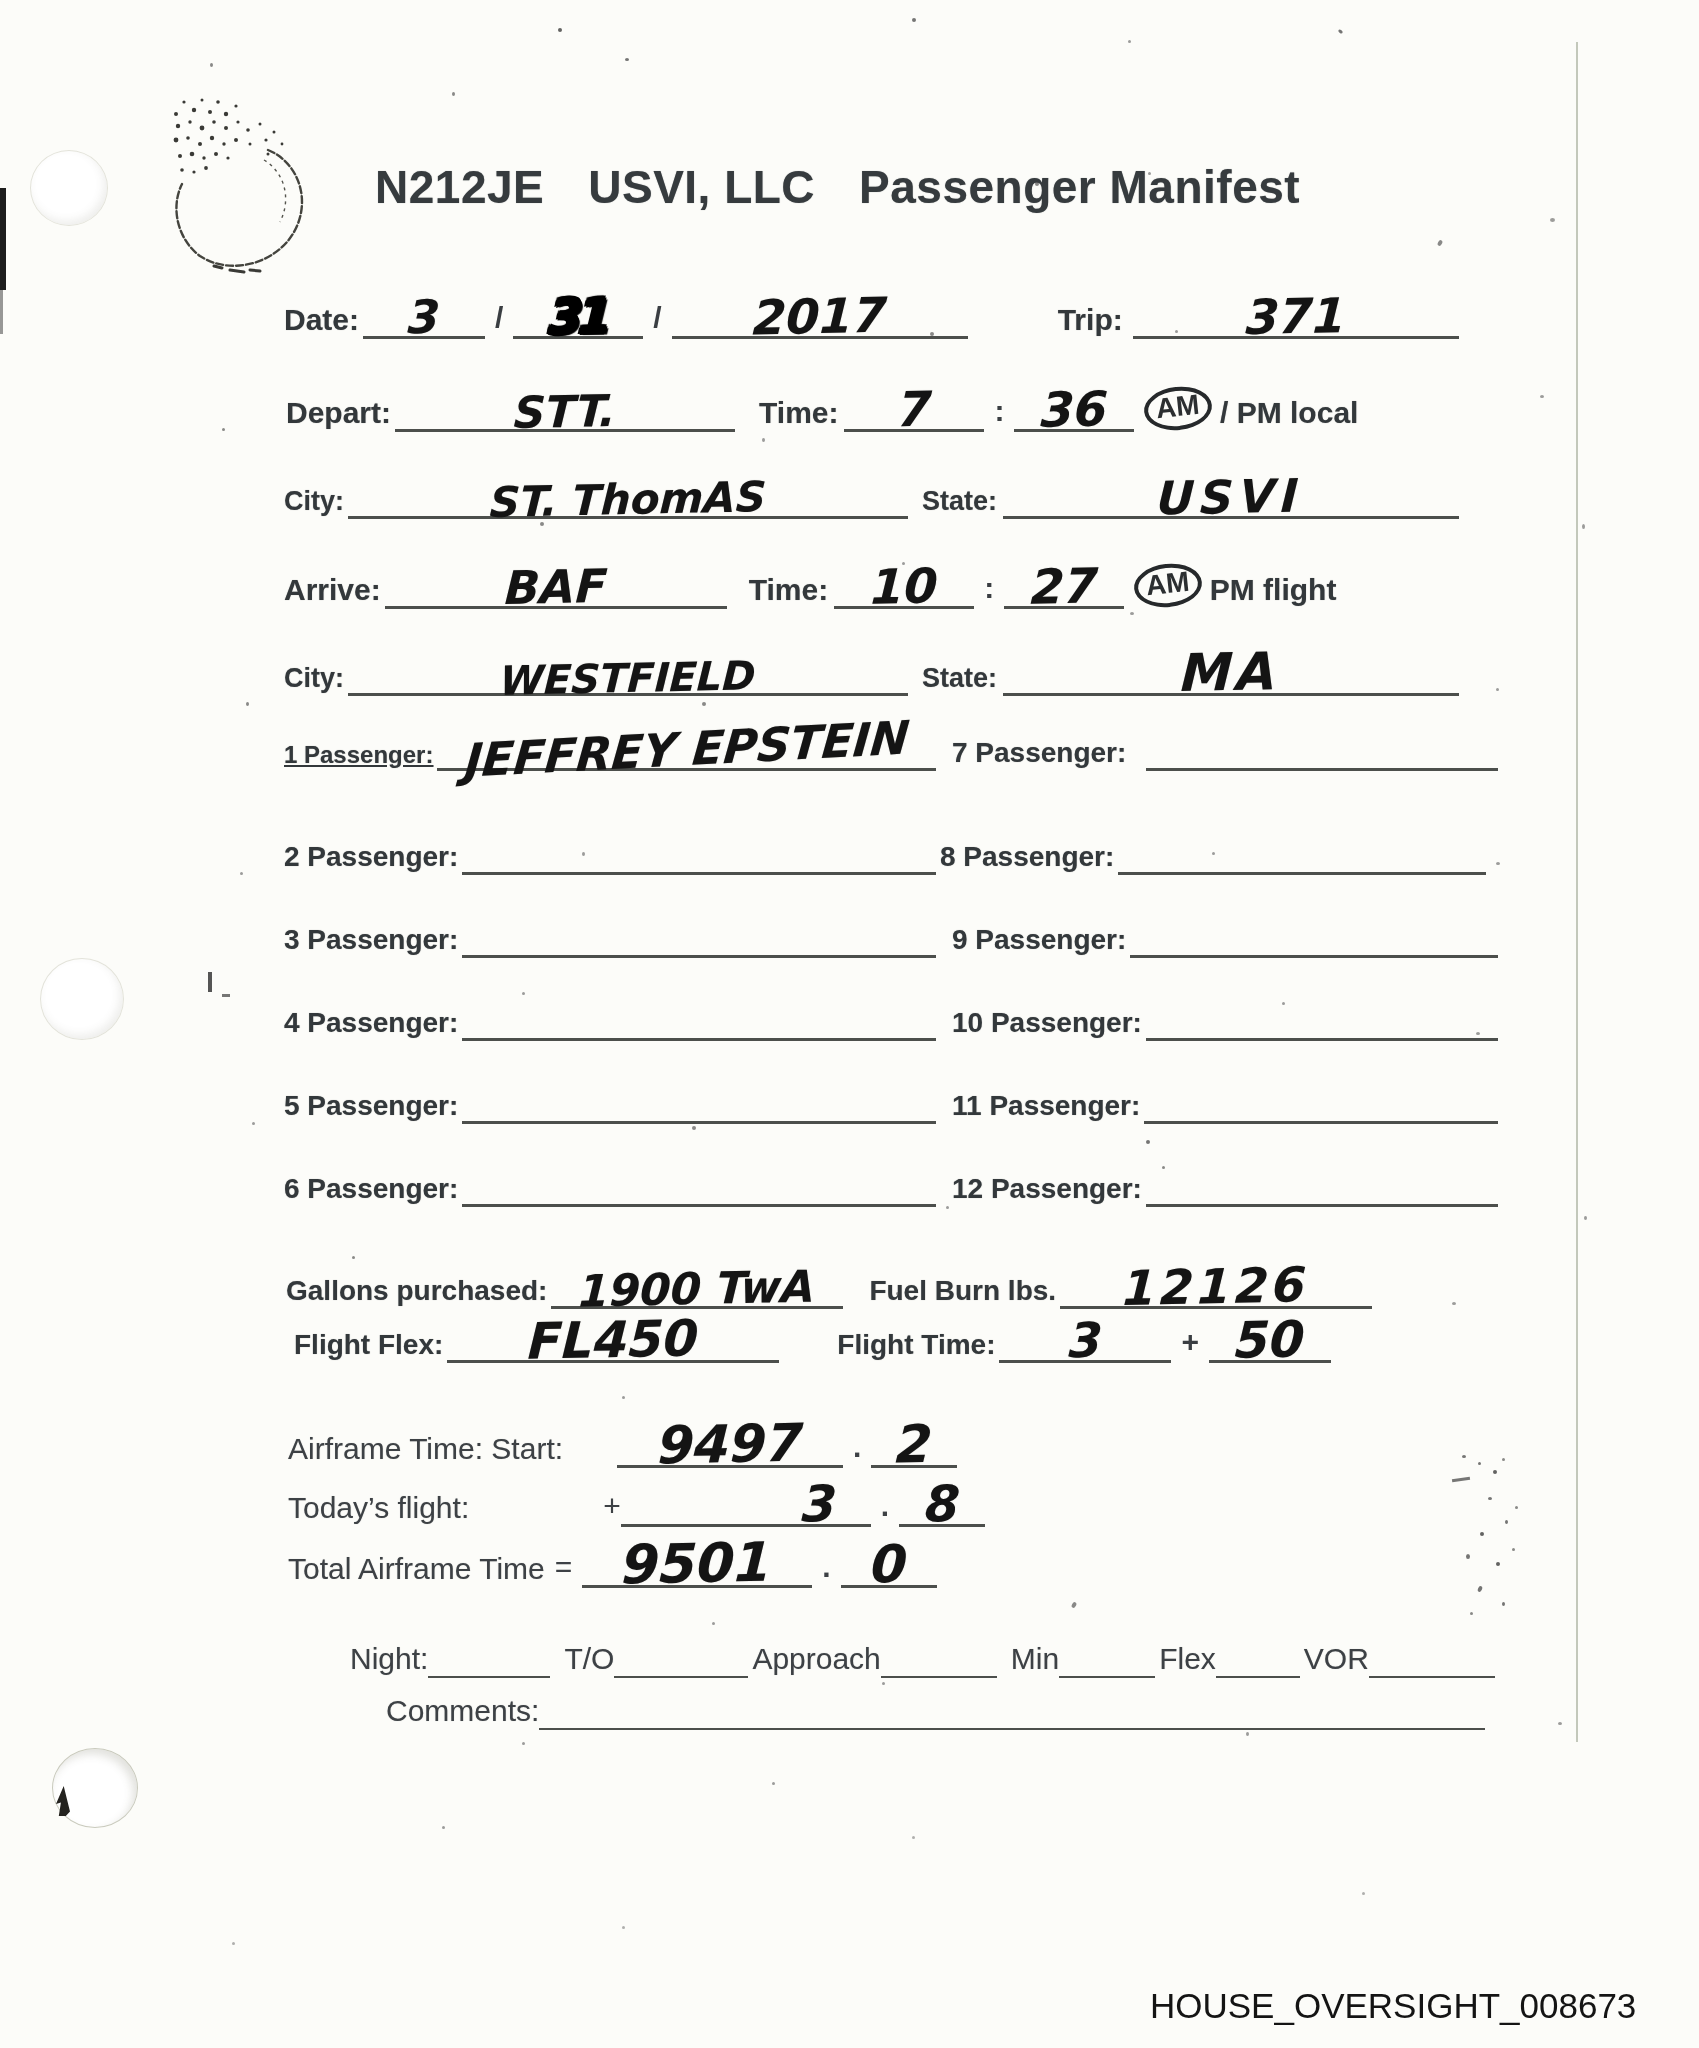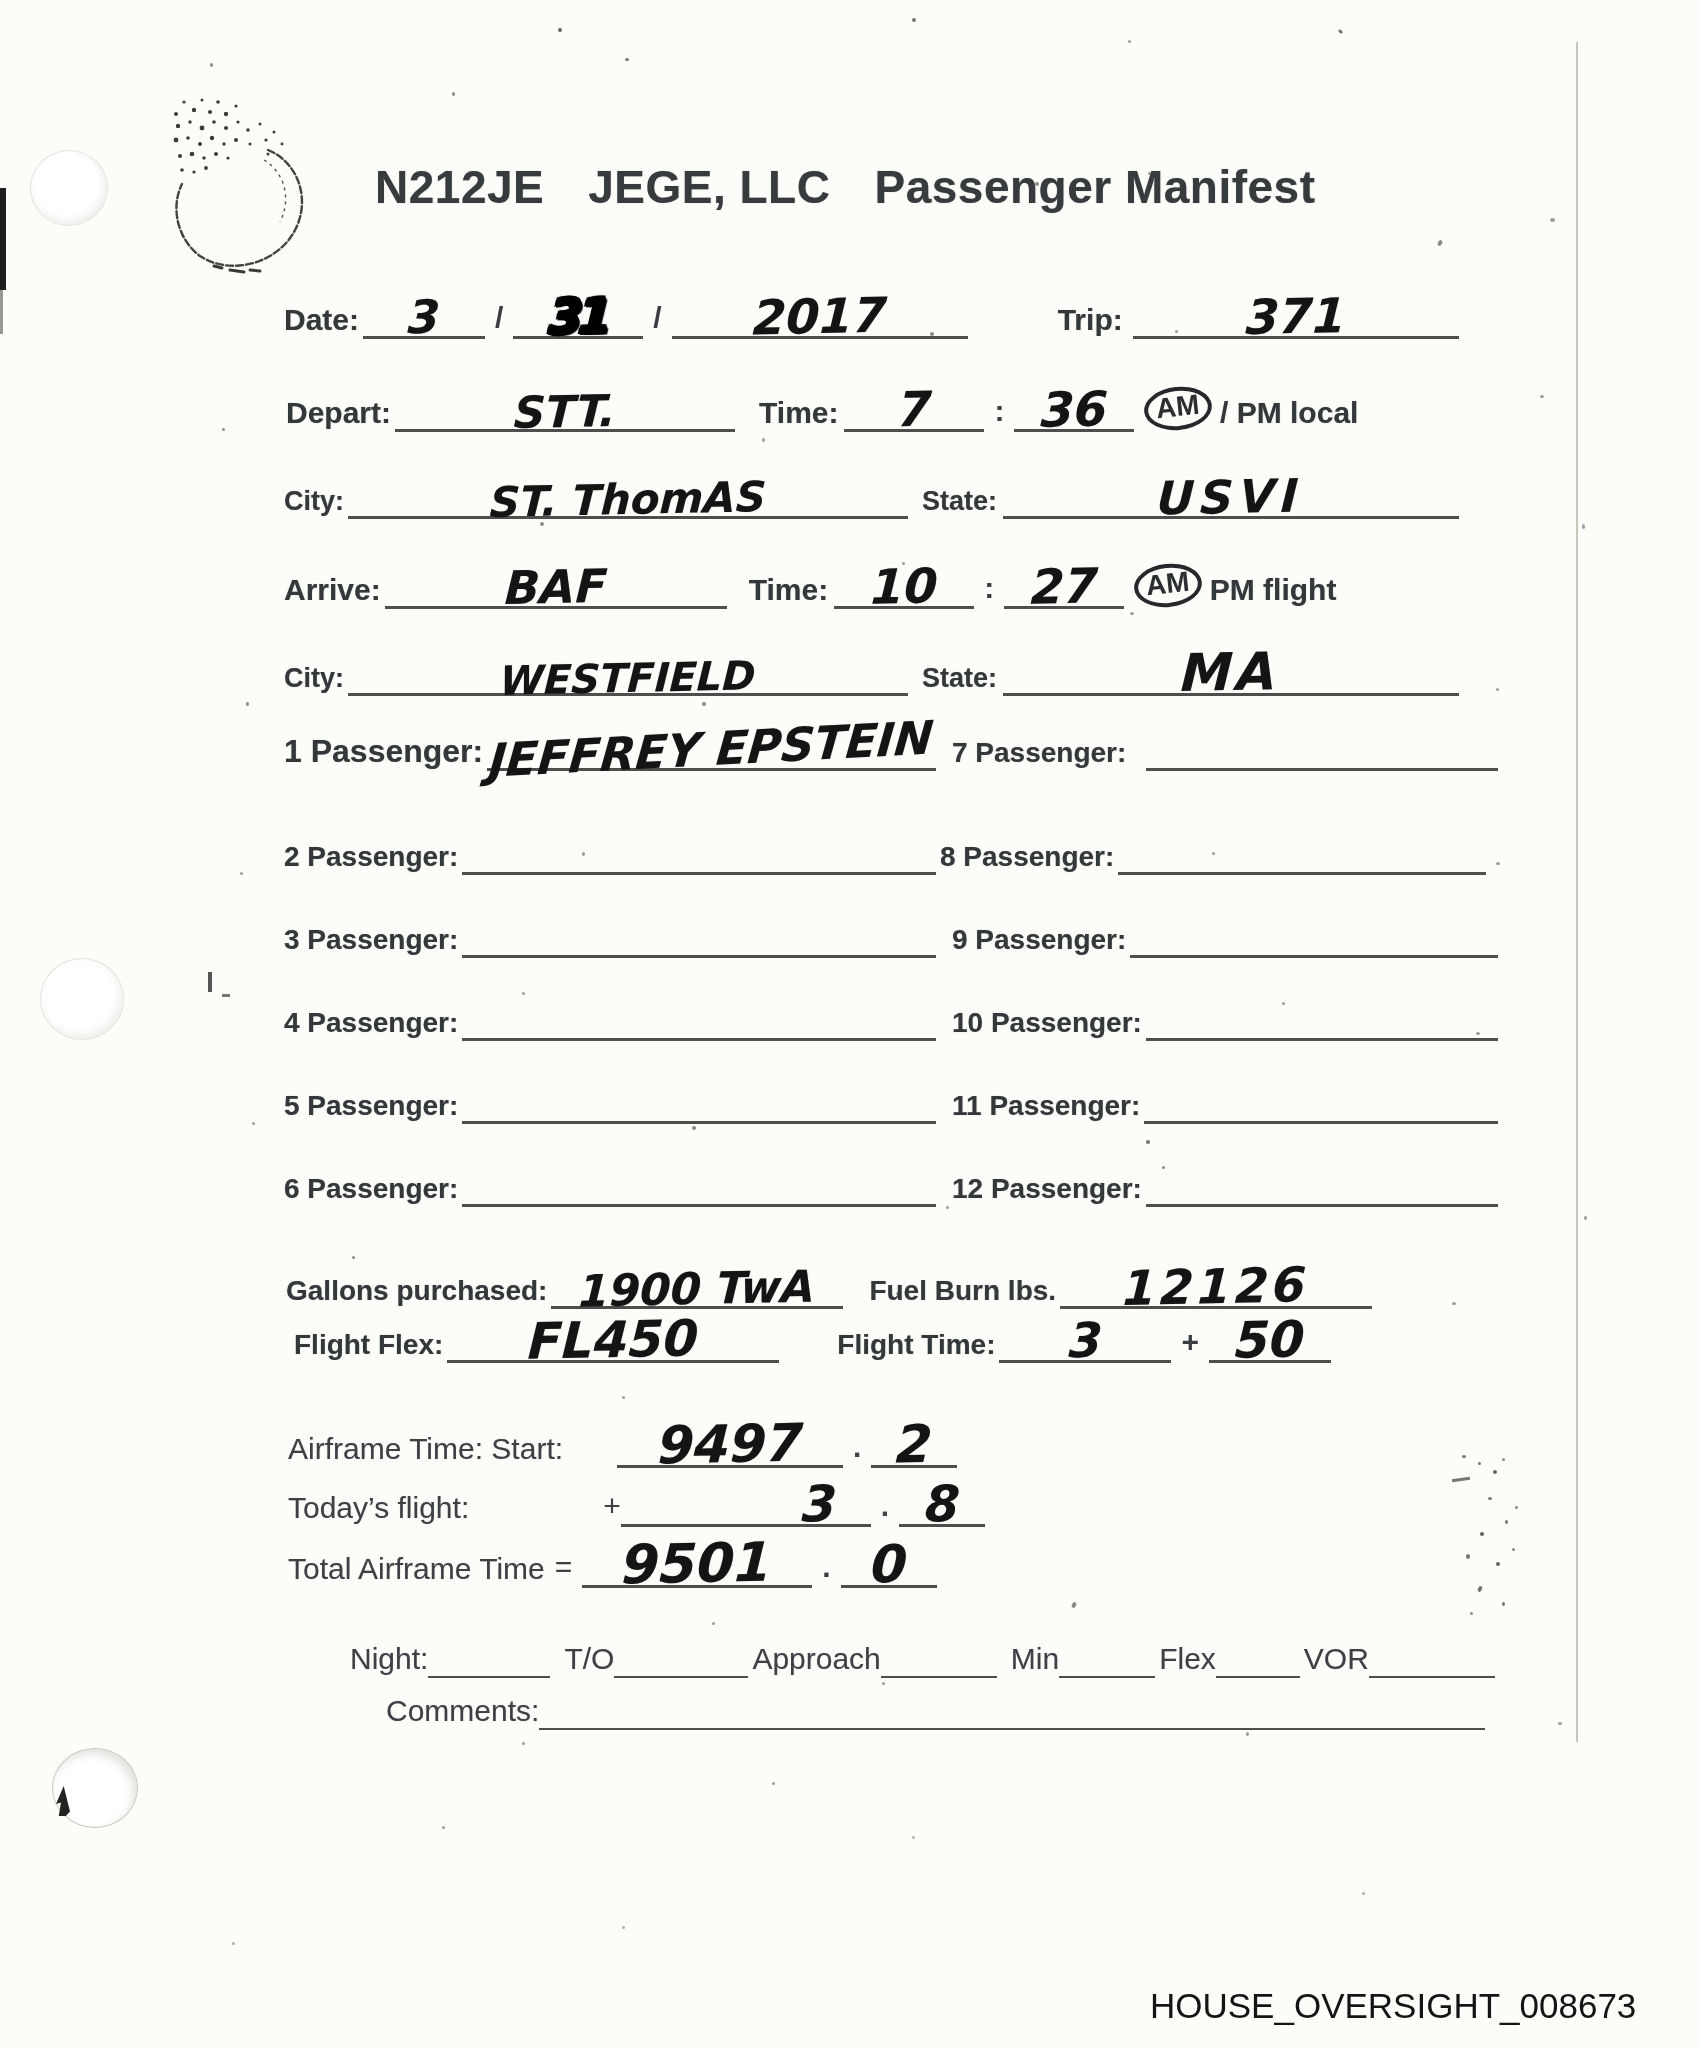--- a/index.html
+++ b/index.html
@@ -132,21 +132,21 @@
       <circle cx="64" cy="82" r="1.8"></circle>
         <circle cx="76" cy="84" r="1.6"></circle>
         <circle cx="88" cy="80" r="1.9"></circle>
     </g>
     <path d="M150 62 C180 74 194 112 176 144 C158 176 112 188 82 168 C60 152 52 120 64 96" fill="none" stroke="#44443e" stroke-width="2.4" stroke-dasharray="7 3" stroke-linecap="round"></path>
     <path d="M146 72 C166 84 174 110 162 134" fill="none" stroke="#55554e" stroke-width="1.4" stroke-dasharray="3 4"></path>
     <path d="M96 178 l8 2 M112 182 l14 2 M132 182 l10 1" stroke="#3a3a36" stroke-width="3" stroke-linecap="round"></path>
   </svg>
 
   <div class="title">
-    <span>N212JE</span><span>JEGE, LLC</span><span>Passenger Manifest</span>
+    <span>N212JE</span><span>USVI, LLC</span><span>Passenger Manifest</span>
   </div>
 
   <div class="row" style="left:284px;top:292px;">
     <span class="lbl">Date:</span>
     <span class="fill" style="width:122px;margin-left:4px;">
       <span class="hw" style="font-size:46px;">3</span>
     </span>
     <span class="sep">/</span>
     <span class="fill" style="width:130px;">
       <span class="hw blot" style="font-size:48px;">31</span>
@@ -217,21 +217,21 @@
     </span>
     <span style="width:14px;"></span>
     <span class="lbl" style="font-size:27px;">State:</span>
     <span class="fill" style="width:456px;margin-left:6px;">
       <span class="hw" style="font-size:52px;letter-spacing:4px;">MA</span>
     </span>
   </div>
 
   <div class="row" style="left:284px;top:724px;">
     <div class="grp" style="width:652px;">
-      <span class="lbl" style="font-size:32px;">1 Passenger:</span>
+      <span class="lbl" style="font-size:24px;text-decoration:underline;">1 Passenger:</span>
       <span class="fill" style="flex:1;margin-left:4px;">
         <span class="hw" style="font-size:46px;transform:rotate(-3deg) skewX(-8deg);">JEFFREY EPSTEIN</span>
       </span>
     </div>
     <div class="grp" style="width:546px;margin-left:16px;gap:16px;">
       <span class="lbl" style="font-size:28px;">7 Passenger:</span>
       <span class="fill" style="flex:1;margin-left:4px;"></span>
     </div>
   </div>
 

